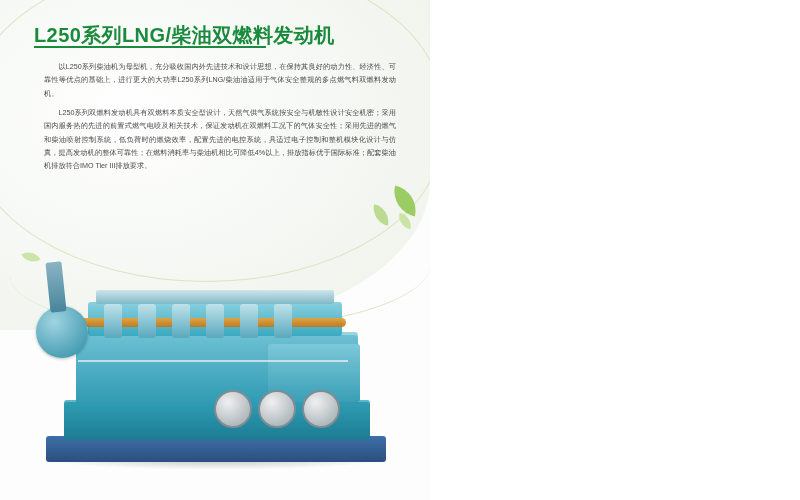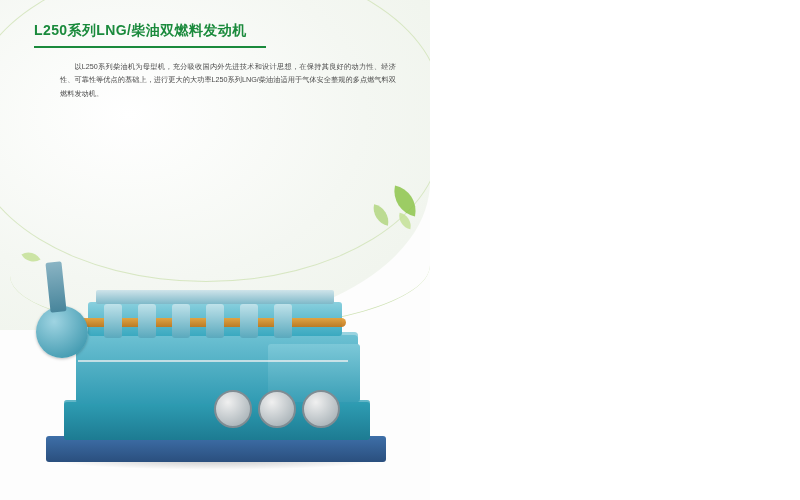--- a/index.html
+++ b/index.html
@@ -31,31 +31,31 @@
     background:#8dc44b;border-radius:0 100% 0 100%;
     opacity:.85;transform:rotate(12deg);
   }
   .leaf.l2{background:#aed47a;width:18px;height:18px;opacity:.8;}
   .leaf.l3{background:#c4e096;width:14px;height:14px;opacity:.85;}
 
   
   .left{position:absolute;left:0;top:0;width:430px;height:500px;}
   .title{
     position:absolute;left:34px;top:22px;
-    font-size:14px;font-weight:bold;color:#1a8a3c;letter-spacing:.4px;
+    font-size:20px;font-weight:bold;color:#1a8a3c;letter-spacing:.4px;
     white-space:nowrap;
   }
   .title-underline{
     position:absolute;left:34px;top:46px;width:232px;height:2px;background:#1a8a3c;
   }
   .body-copy{
     position:absolute;left:44px;top:60px;width:352px;
     font-size:7.2px;line-height:1.85;color:#4a4a4a;text-align:justify;
   }
-  .body-copy p{margin:0 0 6px 16px;text-indent:2em;}
+  .body-copy p{margin:0 0 6px 0;text-indent:2em;}
 
   
   .engine{position:absolute;left:18px;top:240px;width:400px;height:250px;}
   .plinth{
     position:absolute;left:28px;top:196px;width:340px;height:26px;
     background:linear-gradient(#3e6fa8,#2a4f7e);border-radius:3px;
   }
   .plinth-shadow{
     position:absolute;left:22px;top:218px;width:352px;height:12px;
     background:radial-gradient(ellipse at 50% 0%, rgba(0,0,0,.25), rgba(0,0,0,0) 70%);
@@ -126,20 +126,21 @@
   <div class="leaf l3" style="left:398px;top:214px;"></div>
   <div class="leaf l3" style="left:24px;top:250px;transform:rotate(-30deg);"></div>
 </div>
 
 <div class="left">
   <div class="title">L250系列LNG/柴油双燃料发动机</div>
   <div class="title-underline"></div>
 
   <div class="body-copy">
     <p>以L250系列柴油机为母型机，充分吸收国内外先进技术和设计思想，在保持其良好的动力性、经济性、可靠性等优点的基础上，进行更大的大功率L250系列LNG/柴油油适用于气体安全整规的多点燃气料双燃料发动机。</p>
+    <p>L250系列双燃料发动机具有双燃料本质安全型设计，天然气供气系统按安全与机敏性设计安全机密；采用国内服务热的先进的前置式燃气电喷及相关技术，保证发动机在双燃料工况下的气体安全性；采用先进的燃气和柴油喷射控制系统，低负荷时的燃烧效率，配置先进的电控系统，具适过电子控制和整机模块化设计与仿真，提高发动机的整体可靠性；在燃料消耗率与柴油机相比可降低4%以上，排放指标优于国际标准；配套柴油机排放符合IMO Tier III排放要求。</p>
   </div>
 
   <div class="engine">
     <div class="plinth-shadow"></div>
     <div class="plinth"></div>
     <div class="base"></div>
     <div class="block"></div>
     <div class="sidebox"></div>
     <div class="head"></div>
     <div class="topbar"></div>

